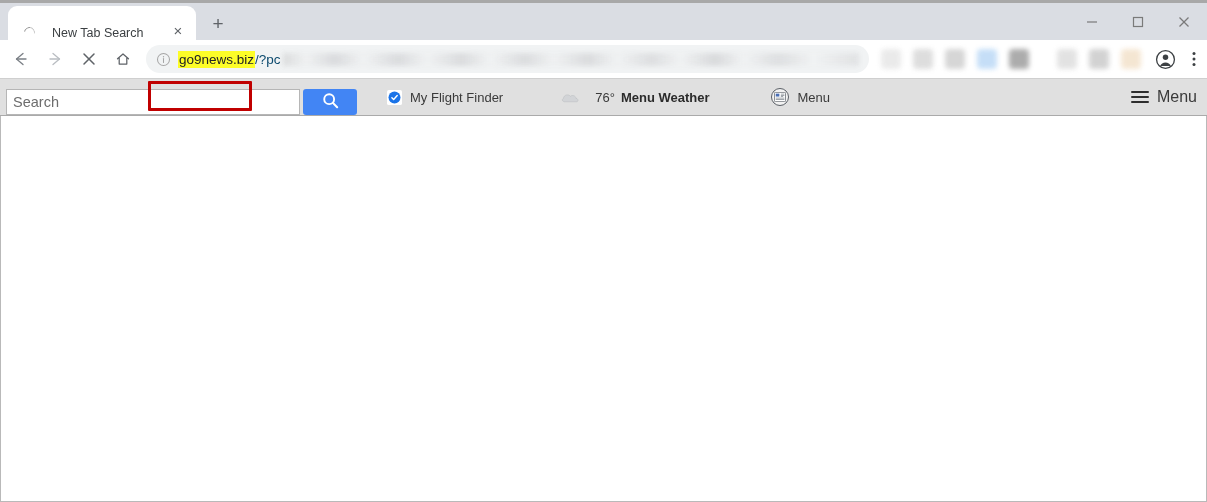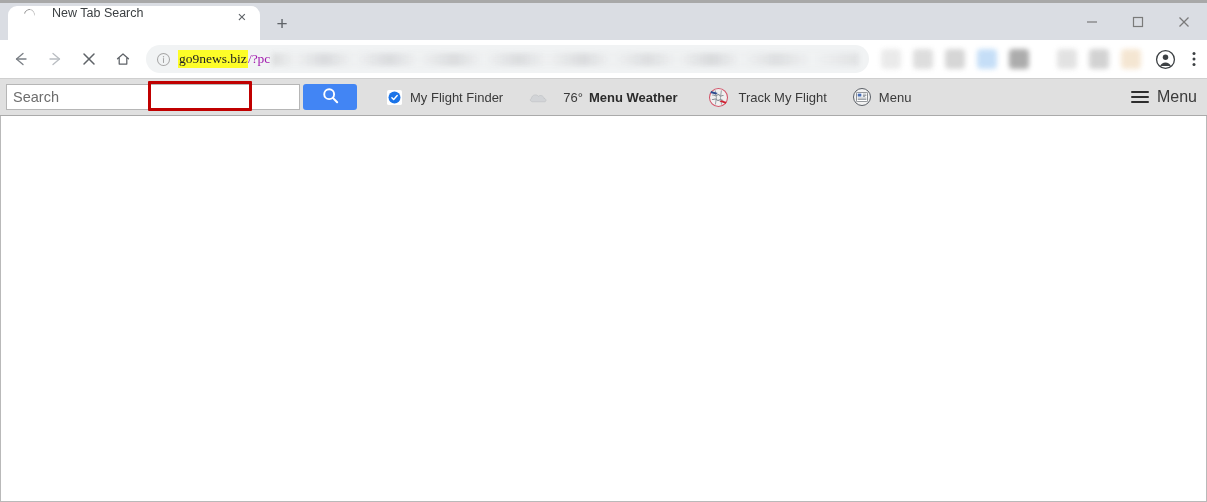--- a/index.html
+++ b/index.html
@@ -24,24 +24,24 @@
     background: #dadde3;
     position: relative;
     display: flex;
     align-items: flex-end;
     flex: 0 0 40px;
     border-top: 3px solid #a8a8a8;
   }
   .tab {
     position: relative;
     margin-left: 8px;
-    width: 252px; height: 34px;
+    width: 188px; height: 34px;
     background: #ffffff;
     border-radius: 9px 9px 0 0;
-    display: flex; align-items: flex-start;
+    display: flex; align-items: flex-end;
     padding: 0 8px 0 14px;
     margin-top: 44px;
   }
   .tab-favicon {
     width: 16px; height: 16px;
     flex: 0 0 16px;
     position: relative;
   }
   .spinner-arc {
     position: absolute;
@@ -88,21 +88,20 @@
   .win-btn svg { display: block; }
 
   
   .nav-bar {
     height: 38px;
     flex: 0 0 38px;
     background: #ffffff;
     display: flex; align-items: center;
     padding-left: 4px;
     position: relative;
-    font-family: Liberation Serif, serif;
   }
   .nav-btn {
     width: 32px; height: 32px;
     margin: 0 1px;
     display: flex; align-items: center; justify-content: center;
   }
   .nav-btn svg { display: block; }
 
   .omnibox {
     flex: 1;
@@ -127,21 +126,21 @@
     color: #4d4d4d;
     white-space: nowrap;
     display: flex; align-items: baseline;
   }
   .url-domain {
     background: #fdfd28;
     color: #202124;
     padding: 1px 1px;
   }
   .url-rest {
-    color: #a21caf;
+    color: #0c4a6e;
   }
   .url-blur {
     flex: 1;
     margin-left: 2px;
     height: 13px;
     background: linear-gradient(90deg,
       rgba(180,180,180,.42) 0%, rgba(235,235,235,.25) 4%,
       rgba(170,170,175,.38) 9%, rgba(240,240,240,.2) 14%,
       rgba(175,175,180,.40) 20%, rgba(238,238,238,.22) 25%,
       rgba(168,168,172,.36) 31%, rgba(242,242,242,.2) 36%,
@@ -193,21 +192,21 @@
     height: 38px;
     flex: 0 0 38px;
     background: #e0e0e0;
     border-top: 1px solid #cfcfcf;
     border-bottom: 1px solid #aaaaaa;
     display: flex; align-items: center;
     padding: 0 8px 0 6px;
     position: relative;
   }
   .search-wrap {
-    display: flex; align-items: center;
+    display: flex; align-items: flex-start;
     height: 17px;
   }
   .search-input {
     width: 294px; height: 26px;
     border: 1px solid #b6b6b6;
     background: #ffffff;
     font-family: "Liberation Sans", sans-serif;
     font-size: 14.5px;
     color: #5a5a5a;
     padding: 0 6px;
@@ -217,21 +216,21 @@
   .search-input::placeholder { color: #6d6d6d; opacity: 1; }
   .search-go {
     width: 54px; height: 26px;
     background: #4285f4;
     border: none;
     border-radius: 3px;
     margin-left: 3px;
     display: flex; align-items: center; justify-content: center;
   }
 
-  .tb-items { display: flex; align-items: center; margin-left: 30px; }
+  .tb-items { display: flex; align-items: center; margin-left: 30px; gap: 32px; }
   .tb-item {
     display: flex; align-items: center;
     margin-right: 26px;
     font-size: 13px;
     color: #3a3a3a;
     white-space: nowrap;
   }
   .tb-item .tb-icon {
     display: flex; align-items: center; justify-content: center;
     margin-right: 8px;
@@ -412,33 +411,20 @@
       <div class="tb-item" style="margin-right:30px">
         <span class="tb-icon" style="margin-right:14px">
           <svg width="20" height="13" viewBox="0 0 22 13">
               <path d="M4 11.2 C1.4 11.2 0.6 8.4 2.8 7.4 C2.9 3.6 8.2 2.4 10.4 5.2 C12.4 3.3 16.2 4.6 16.4 7.4 C19 7.6 19.6 11.2 17 11.2 Z" fill="#d2d4d7" stroke="#bfc2c5" stroke-width=".8"></path>
             </svg>
         </span>
         <span class="temp">76°</span>
         <span class="tb-label bold">Menu Weather</span>
       </div>
 
-      <div class="tb-item">
-        <span class="tb-icon">
-          <svg width="23" height="23" viewBox="0 0 24 24">
-            <circle cx="12" cy="12" r="9.4" fill="#f0f0f0" stroke="#d3556a" stroke-width="1.1"></circle>
-            <path d="M6 9.5c1.6-.3 2.4.8 3.4.6 1.1-.2 1.4-1.4 2.6-1.2 1 .2 1 1.4 2.2 1.5 1 .1 1.6-.7 2.6-.4M5.6 14c1.4.3 2-.7 3.2-.5 1.3.2 1.3 1.5 2.6 1.6 1.3.1 1.5-1.1 2.8-1 1 .1 1.3.9 2.4.8" fill="none" stroke="#8b9199" stroke-width="1.1" stroke-linecap="round"></path>
-            <path d="M8.5 4.5 Q11 12 8.8 19.3" fill="none" stroke="#8b9199" stroke-width=".9"></path>
-            <path d="M15 4.6 Q13 12 15.2 19.4" fill="none" stroke="#8b9199" stroke-width=".9"></path>
-            <path d="M4.2 5.2 L11.2 7.4 L9.3 8.9 L3.6 7.2 Z" fill="#2b4a8f"></path>
-            <path d="M19.6 18.6 L13 16.2 L14.9 14.8 L20.4 16.6 Z" fill="#cf2030"></path>
-          </svg>
-        </span>
-        <span class="tb-label">Track My Flight</span>
-      </div>
 
       <div class="tb-item">
         <span class="tb-icon">
           <span class="circle-icon">
             <svg width="12" height="10" viewBox="0 0 13 11">
               <rect x="0.4" y="0.4" width="12.2" height="10.2" rx="1" fill="#ffffff" stroke="#5a5f66" stroke-width=".8"></rect>
               <rect x="1.8" y="1.8" width="4" height="3.2" fill="#4a6fb5"></rect>
               <rect x="7.4" y="1.9" width="3.9" height=".8" fill="#7d848c"></rect>
               <rect x="7.4" y="3.3" width="3.9" height=".8" fill="#7d848c"></rect>
               <rect x="7.4" y="4.7" width="2.6" height=".8" fill="#7d848c"></rect>

